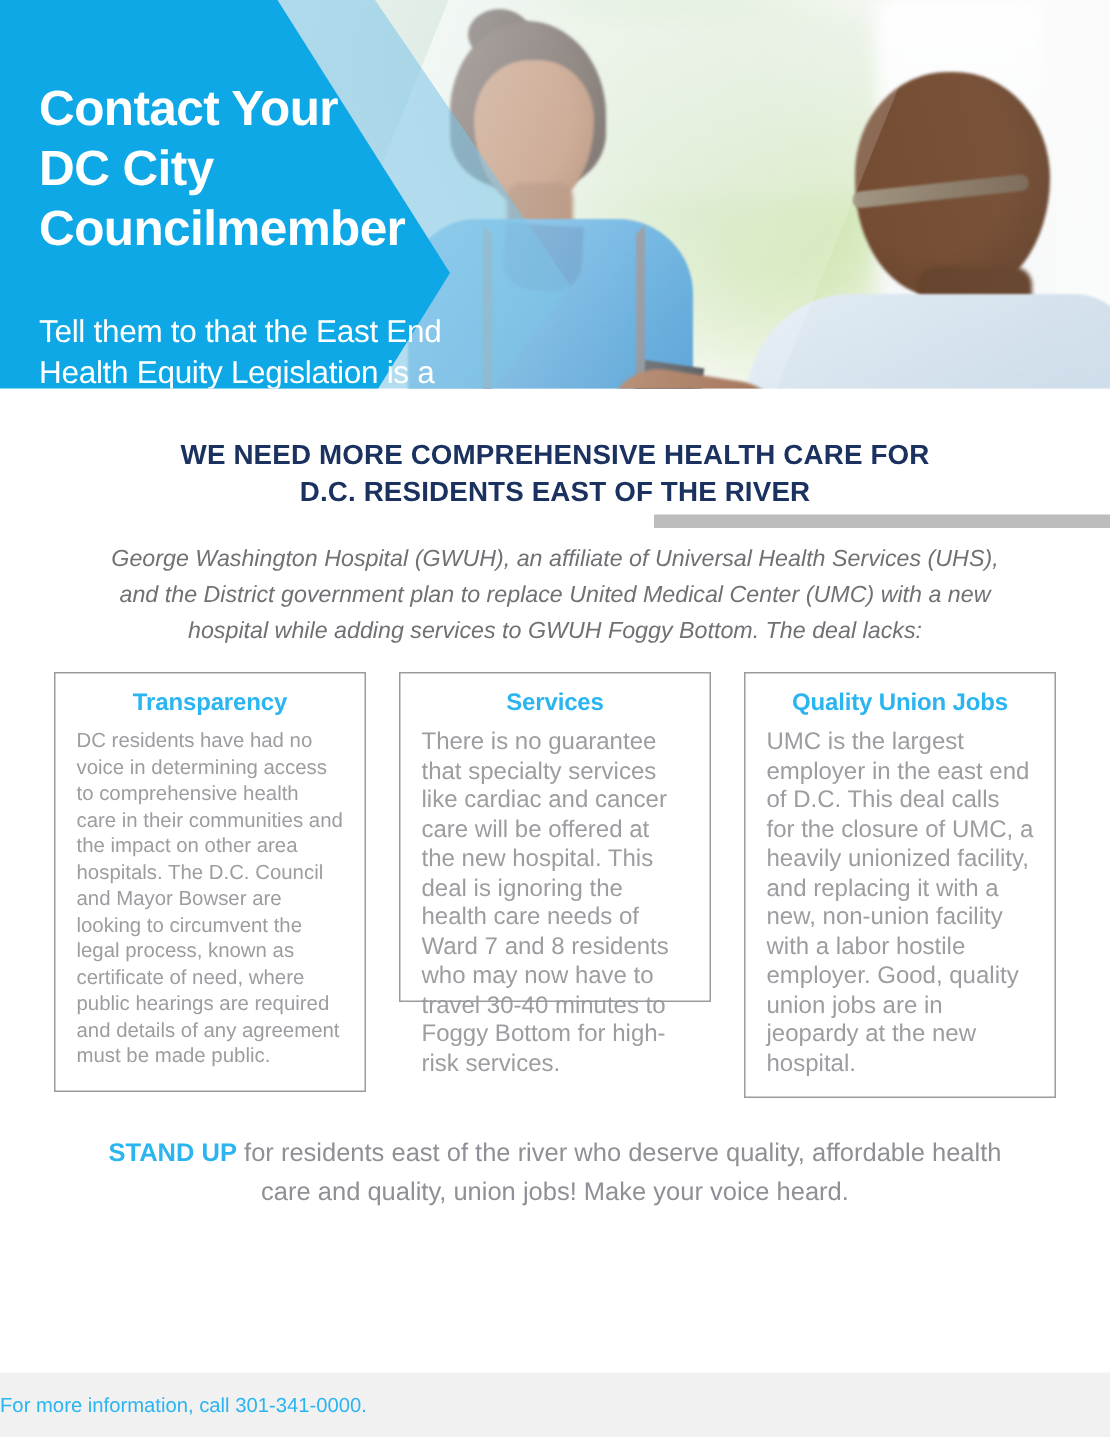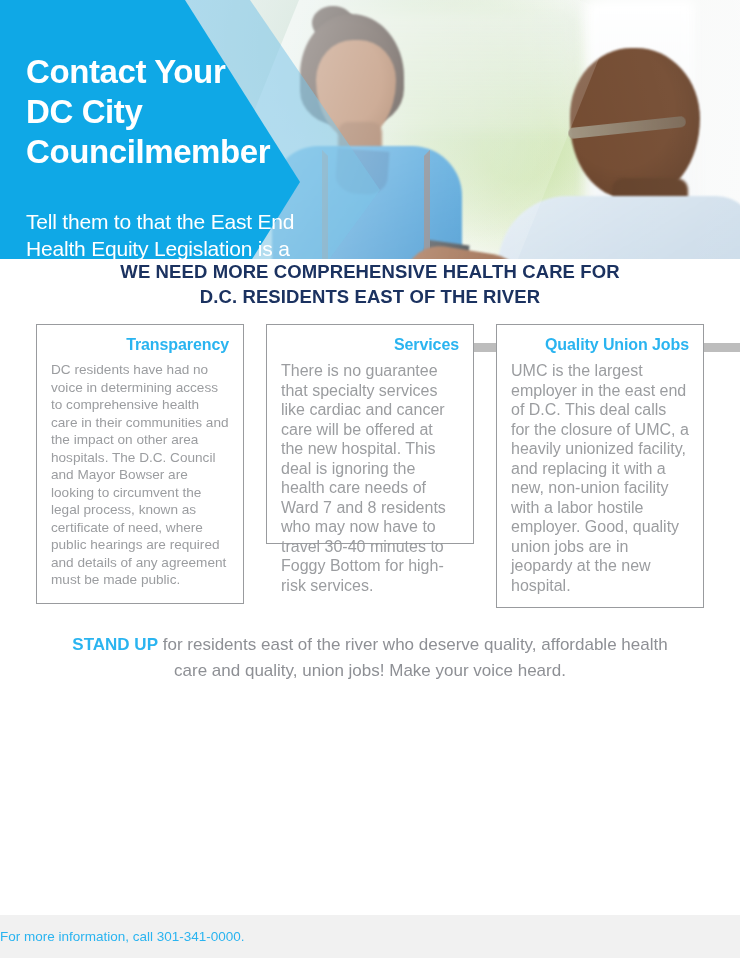--- a/index.html
+++ b/index.html
@@ -250,20 +250,21 @@
     line-height: 27px;
     font-weight: normal;
     margin: 36px 0 0 0;
     letter-spacing: -0.2px;
   }
   .hero-sub b { font-weight: bold; }
 
   
   .body-wrap {
     position: relative;
+    padding-top: 31px;
   }
   .section-heading {
     text-align: center;
     color: #1b3260;
     font-weight: bold;
     font-size: 18.5px;
     line-height: 25px;
     letter-spacing: 0.1px;
     margin: 0 auto;
     width: 600px;
@@ -299,21 +300,21 @@
     width: 208px;
     border: 1px solid #999b9e;
     background: #ffffff;
     padding: 11px 14px 14px 14px;
     box-sizing: border-box;
   }
   .box.b1 { height: 280px; }
   .box.b2 { height: 220px; }
   .box.b3 { height: 284px; }
   .box-title {
-    text-align: right;
+    text-align: center;
     color: #2ab4f0;
     font-size: 16px;
     font-weight: bold;
     margin: 0 0 7px 0;
     letter-spacing: -0.1px;
   }
   .box-body {
     color: #9b9da0;
     font-size: 13.6px;
     line-height: 17.5px;
@@ -406,20 +407,21 @@
 
   <div class="body-wrap">
 
     <div class="gray-rule"></div>
 
     <h2 class="section-heading">
       <span>WE NEED MORE COMPREHENSIVE HEALTH CARE FOR</span><br>
       <span>D.C. RESIDENTS EAST OF THE RIVER</span>
     </h2>
 
+    <p class="lede">George Washington Hospital (GWUH), an affiliate of Universal Health Services (UHS), and the District government plan to replace United Medical Center (UMC) with a new hospital while adding services to GWUH Foggy Bottom. The deal lacks:</p>
 
     <div class="boxes">
 
       <div class="box b1">
         <div class="box-title">Transparency</div>
         <p class="box-body">DC residents have had no voice in determining access to comprehensive health care in their communities and the impact on other area hospitals. The D.C. Council and Mayor Bowser are looking to circumvent the legal process, known as certificate of need, where public hearings are required and details of any agreement must be made public.</p>
       </div>
 
       <div class="box b2">
         <div class="box-title">Services</div>

